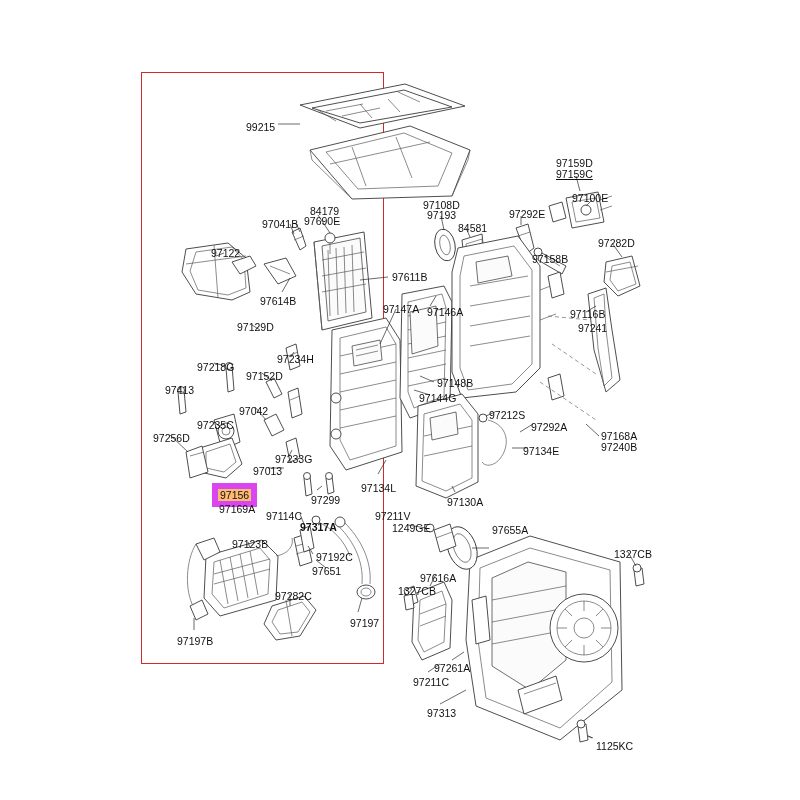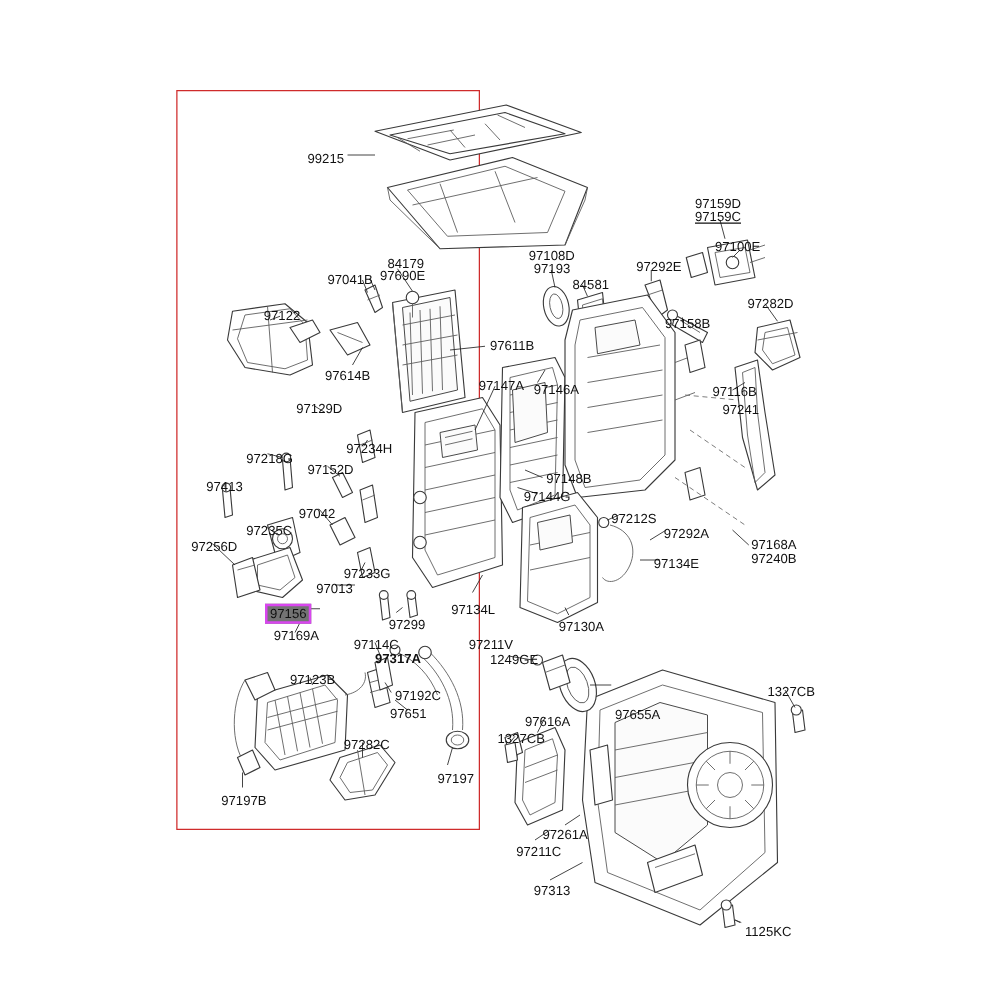--- a/index.html
+++ b/index.html
@@ -31,22 +31,22 @@
     box-sizing: border-box;
   }
   .lbl {
     position: absolute;
     font-size: 10.5px;
     color: #101010;
     white-space: nowrap;
     line-height: 12px;
   }
   .lbl.hl {
-    background: #737373;
-    border: 2px solid #d946ef;
+    background: #fdba74;
+    border: 6px solid #d946ef;
     padding: 0 2px;
     color: #101010;
   }
   svg.art {
     position: absolute;
     left: 0;
     top: 0;
     width: 800px;
     height: 800px;
     pointer-events: none;
@@ -408,24 +408,24 @@
       <div class="lbl" style="left: 153px; top: 432px;">97256D</div>
       <div class="lbl" style="left: 275px; top: 453px;">97233G</div>
       <div class="lbl" style="left: 253px; top: 465px;">97013</div>
       <div class="lbl" style="left: 523px; top: 445px;">97134E</div>
       <div class="lbl" style="left: 375px; top: 471px; margin-top: 39px;">97211V</div>
       <div class="lbl" style="left: 361px; top: 482px;">97134L</div>
       <div class="lbl hl" style="left: 212px; top: 483px;">97156</div>
       <div class="lbl" style="left: 311px; top: 494px;">97299</div>
       <div class="lbl" style="left: 447px; top: 496px;">97130A</div>
       <div class="lbl" style="left: 219px; top: 503px;">97169A</div>
-      <div class="lbl" style="left: 283px; top: 510px;">97114C</div>
+      <div class="lbl" style="left: 266px; top: 510px;">97114C</div>
       <div class="lbl" style="left: 300px; top: 521px; font-weight: bold;">97317A</div>
       <div class="lbl" style="left: 392px; top: 522px;">1249GE</div>
-      <div class="lbl" style="left: 492px; top: 566px;">97655A</div>
+      <div class="lbl" style="left: 492px; top: 524px;">97655A</div>
       <div class="lbl" style="left: 614px; top: 548px;">1327CB</div>
       <div class="lbl" style="left: 420px; top: 572px;">97616A</div>
       <div class="lbl" style="left: 398px; top: 585px;">1327CB</div>
       <div class="lbl" style="left: 232px; top: 538px;">97123B</div>
       <div class="lbl" style="left: 316px; top: 551px;">97192C</div>
       <div class="lbl" style="left: 312px; top: 565px;">97651</div>
       <div class="lbl" style="left: 275px; top: 590px;">97282C</div>
       <div class="lbl" style="left: 350px; top: 617px;">97197</div>
       <div class="lbl" style="left: 177px; top: 635px;">97197B</div>
       <div class="lbl" style="left: 434px; top: 662px;">97261A</div>

